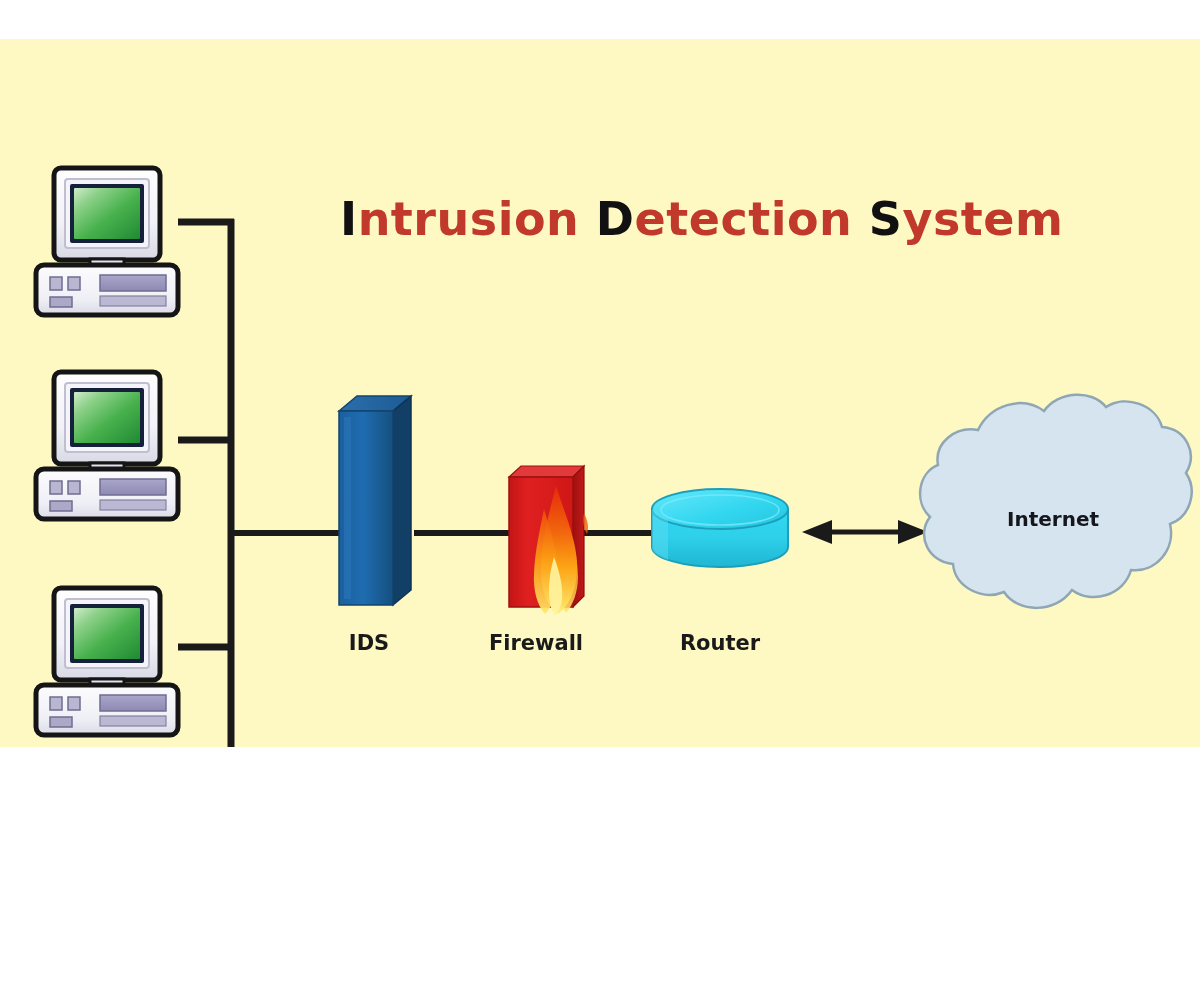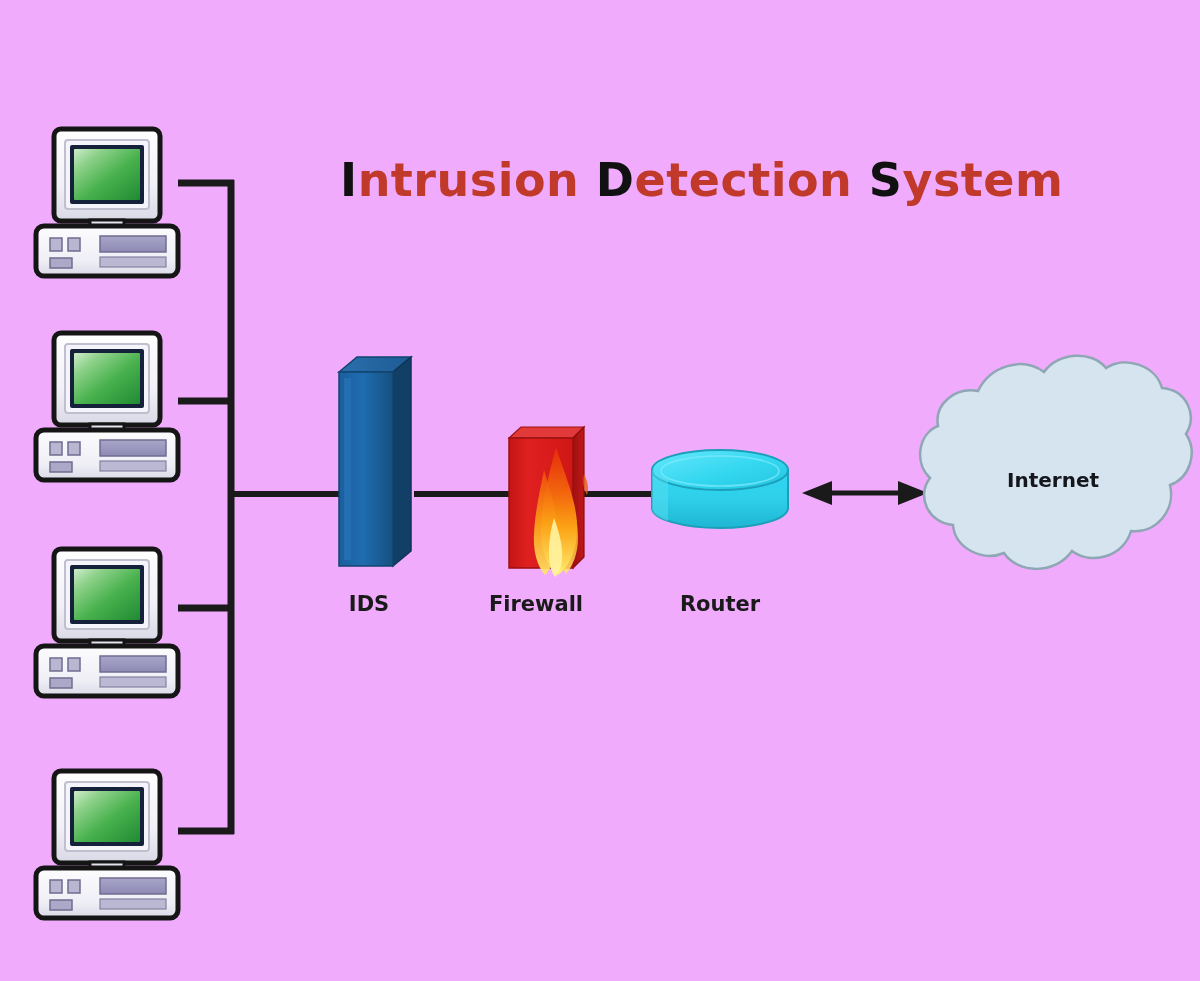--- a/index.html
+++ b/index.html
@@ -7,23 +7,24 @@
     margin: 0;
     padding: 0;
     background: #ffffff;
   }
   body {
     font-family: "Liberation Sans", sans-serif;
   }
   #canvas {
     position: relative;
     width: 1200px;
-    height: 981px;
-    background: #f0abfc;
+    height: 708px;
+    background: #fef9c3;
     overflow: hidden;
+    margin-top: 39px;
   }
   #diagram-svg {
     position: absolute;
     left: 0;
     top: 0;
     width: 1200px;
     height: 981px;
     display: block;
   }
   .title-text {

